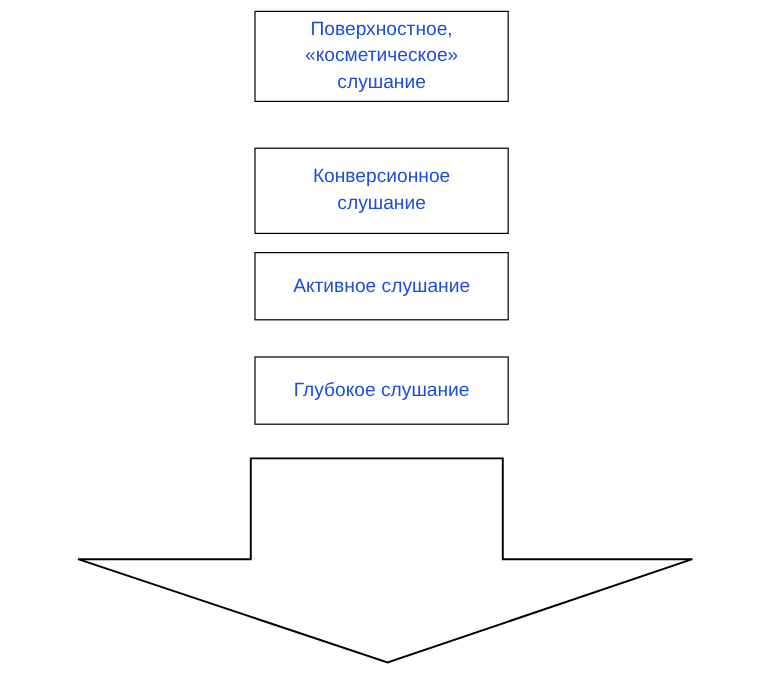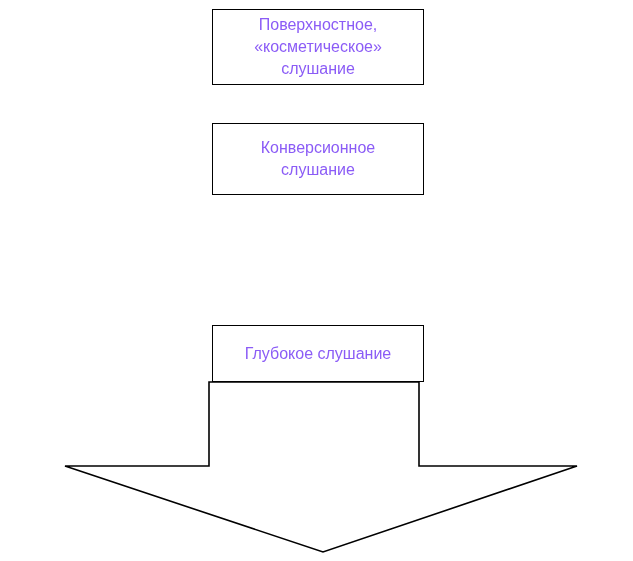--- a/index.html
+++ b/index.html
@@ -6,42 +6,42 @@
     margin: 0;
     padding: 0;
     background: #ffffff;
   }
   .canvas {
     position: relative;
     width: 633px;
     height: 561px;
     background: #ffffff;
     font-family: "Liberation Sans", sans-serif;
-    color: #8b5cf6;
+    color: #1d4ed8;
     overflow: hidden;
   }
   .box {
     position: absolute;
     left: 212px;
     width: 212px;
     box-sizing: border-box;
     border: 1.5px solid #000000;
     background: #ffffff;
     display: flex;
     align-items: center;
     justify-content: center;
     text-align: center;
     font-size: 16px;
     line-height: 22px;
     white-space: pre-line;
   }
   .box1 { top: 9px;   height: 76px; }
   .box2 { top: 123px; height: 72px; }
   .box3 { top: 210px; height: 57px; }
-  .box4 { top: 297px; height: 57px; margin-top: 28px; }
+  .box4 { top: 297px; height: 57px; }
   .quote {
     position: absolute;
     font-size: 16px;
     line-height: 22px;
     white-space: pre-line;
   }
   .quote-right { text-align: left; }
   .quote-left  { text-align: right; }
   .qr1 { left: 431px; top: 6px;   width: 202px; }
   .ql1 { left: 5px;   top: 120px; width: 198px; }
@@ -64,20 +64,23 @@
     <span>Поверхностное,
 «косметическое»
 слушание</span>
   </div>
 
   <div class="box box2">
     <span>Конверсионное
 слушание</span>
   </div>
 
+  <div class="box box3">
+    <span>Активное слушание</span>
+  </div>
 
   <div class="box box4">
     <span>Глубокое слушание</span>
   </div>
 
 
 
 
 
   <svg class="arrow-svg" viewBox="0 0 633 186" aria-hidden="true">

